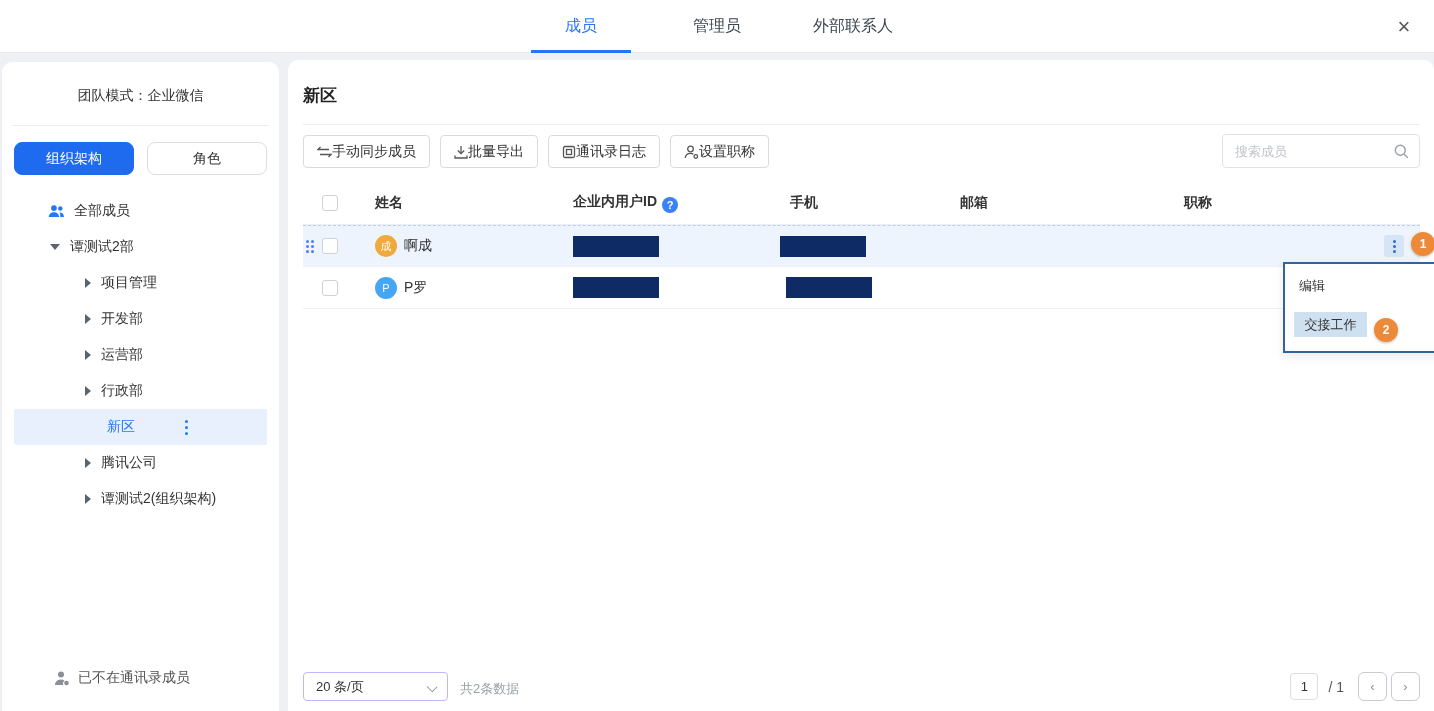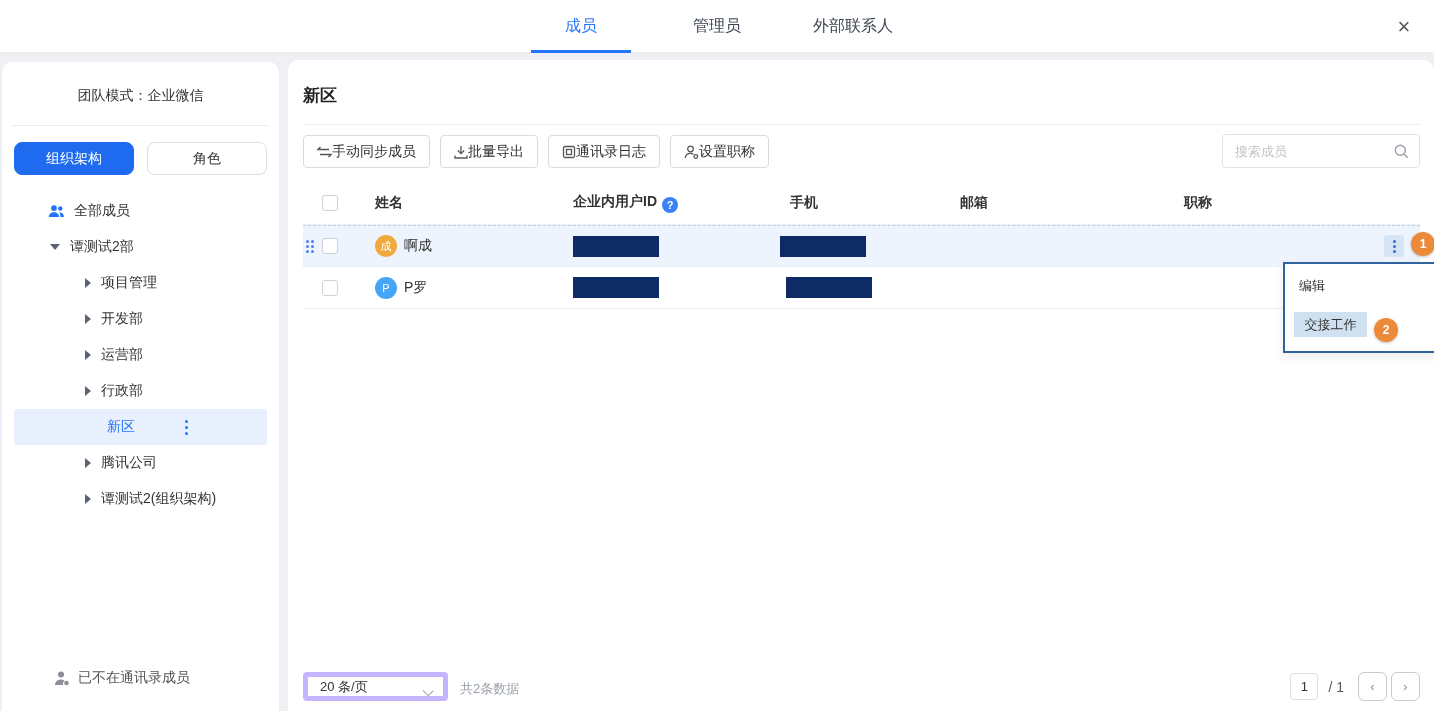--- a/index.html
+++ b/index.html
@@ -73,21 +73,21 @@
   .ctx { position:absolute; left:1283px; top:262px; width:163px; height:91px; background:#fff; border:2px solid #31639c; box-shadow:0 4px 10px rgba(0,0,0,.08); z-index:6; }
   .ctx-item { font-size:13px; color:#333; cursor:pointer; }
   .ctx-edit { padding:13px 0 0 14px; }
   .ctx-chip { position:absolute; left:9px; top:48px; width:73px; height:25px; background:#cfe1f1; display:flex; align-items:center; justify-content:center; }
 
   .badge { position:absolute; width:24px; height:24px; border-radius:50%; background:#ec8a3a; color:#fff; font-size:12px; font-weight:bold; display:flex; align-items:center; justify-content:center; box-shadow:0 1px 3px rgba(0,0,0,.25); z-index:7; }
   .badge1 { left:1411px; top:232px; }
   .badge2 { left:1374px; top:318px; }
 
   
-  .pagesize { position:absolute; left:15px; top:612px; width:145px; height:29px; border:5px solid #c4b5fd; border-radius:4px; font-size:13px; color:#333; display:flex; align-items:center; padding:0 12px; cursor:pointer; background:#fff; }
+  .pagesize { position:absolute; left:15px; top:612px; width:145px; height:29px; border:1px solid #c4b5fd; border-radius:4px; font-size:13px; color:#333; display:flex; align-items:center; padding:0 12px; cursor:pointer; background:#fff; }
   .pagesize .chev { position:absolute; right:11px; top:10px; width:8px; height:8px; border-right:1.5px solid #999; border-bottom:1.5px solid #999; transform:rotate(45deg) scale(1,0.9); }
   .total { position:absolute; left:172px; top:620px; font-size:13px; color:#9aa0a8; }
   .pager { position:absolute; right:14px; top:612px; display:flex; align-items:center; gap:6px; }
   .page-input { width:28px; height:27px; border:1px solid #dcdee2; border-radius:4px; text-align:center; font-size:13px; color:#333; font-family:inherit; }
   .page-total { font-size:14px; color:#555; margin:0 8px 0 4px; }
   .pg-btn { width:29px; height:29px; border:1px solid #c9cbd0; border-radius:6px; background:#fff; display:flex; align-items:center; justify-content:center; color:#8a8f98; font-size:13px; cursor:pointer; }
   .pg-btn + .pg-btn { margin-left:-2px; }
 </style>
 </head>
 <body>

